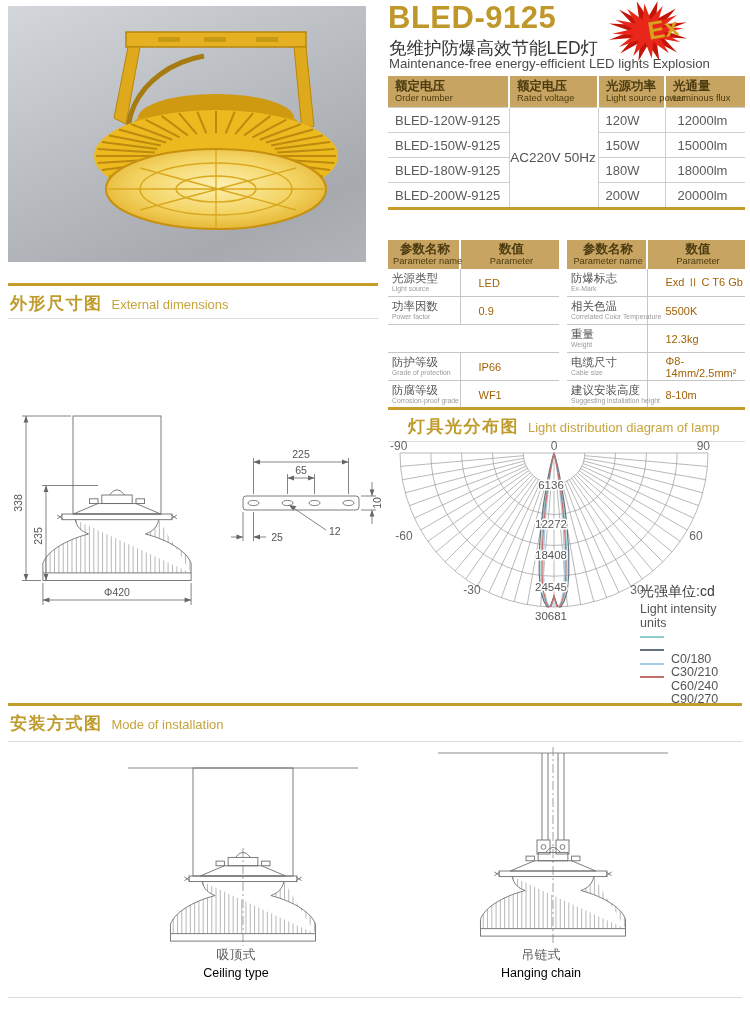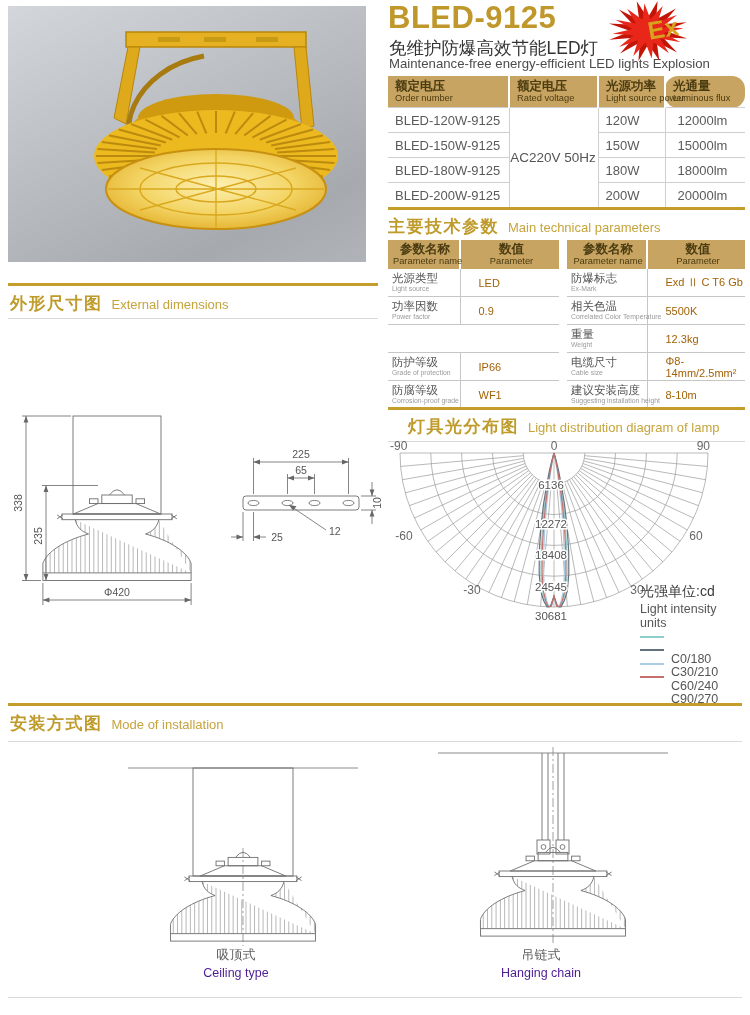--- a/index.html
+++ b/index.html
@@ -21,21 +21,21 @@
   .gray-rule{position:absolute;height:1px;background:#dadada;}
   .sec-title{position:absolute;white-space:nowrap;}
   .sec-title .cn{font-size:17px;font-weight:bold;color:#bf9b2b;letter-spacing:1.5px;}
   .sec-title .en{font-size:13px;color:#c6a43c;margin-left:9px;}
 
   
   table{border-collapse:collapse;table-layout:fixed;}
   th{font-weight:normal;}
   .order-table{position:absolute;left:388px;top:76px;width:357px;}
   .order-table th{background:#c8a462;color:#4a3b10;text-align:left;padding:3px 2px 3px 7px;border-right:2px solid #fff;vertical-align:top;}
-  .order-table th:last-child{border-right:none;border-radius:13px;}
+  .order-table th:last-child{border-right:none;}
   .hcn{font-size:12.5px;font-weight:bold;line-height:14px;white-space:nowrap;}
   .hen{font-size:9.3px;line-height:11px;white-space:nowrap;}
   .order-table td{font-size:13px;color:#5a5a5a;border-bottom:1px solid #cfcfcf;border-right:1px solid #cfcfcf;height:22px;padding-left:7px;}
   .order-table td:last-child{border-right:none;padding-left:12px;}
   .order-table tbody tr:first-child td{border-top:1px solid #cfcfcf;}
   td.volt{text-align:center;font-size:13.5px;padding-left:0;color:#555;}
 
   .tech-table{position:absolute;top:240px;}
   #tech-left{left:388px;width:171px;}
   #tech-right{left:567px;width:178px;}
@@ -66,21 +66,21 @@
   .draw{position:absolute;}
   .ln{fill:none;stroke:#6e6e6e;stroke-width:.9;}
   .fins line{stroke:#7d7d7d;stroke-width:.55;}
   .dim{stroke:#666;stroke-width:.8;fill:none;}
   .ah{fill:#666;stroke:none;}
   .dimt{font-size:10.5px;fill:#555;}
   .cline{stroke:#888;stroke-width:.8;stroke-dasharray:9 3 2 3;fill:none;}
 
   .inst-label{position:absolute;width:180px;text-align:center;top:946px;}
   .inst-label .cn{font-size:13px;color:#5f5f5f;}
-  .inst-label .en{font-size:12.5px;color:#4c1d95;margin-top:2px;}
+  .inst-label .en{font-size:12.5px;color:#000000;margin-top:2px;}
 </style>
 </head>
 <body>
 
 <div class="page">
 
   <div class="photo">
     <svg width="358" height="256" viewBox="0 0 358 256">
       <defs>
         <radialGradient id="faceG" cx="50%" cy="45%" r="65%">
@@ -211,23 +211,20 @@
       </tr>
       <tr>
         <td>BLED-200W-9125</td>
         <td>200W</td>
         <td>20000lm</td>
       </tr>
     </tbody>
   </table>
 
   <div class="gold-rule" style="left:388px;top:207px;width:357px"></div>
-  <div class="sec-title" style="left:388px;top:215px">
-    <span class="cn">主要技术参数</span><span class="en">Main technical parameters</span>
-  </div>
 
   <table class="tech-table" id="tech-left">
     <colgroup>
         <col style="width:72px">
         <col style="width:99px">
       </colgroup>
     <thead>
         <tr>
       <th>
             <div class="hcn">参数名称</div>

